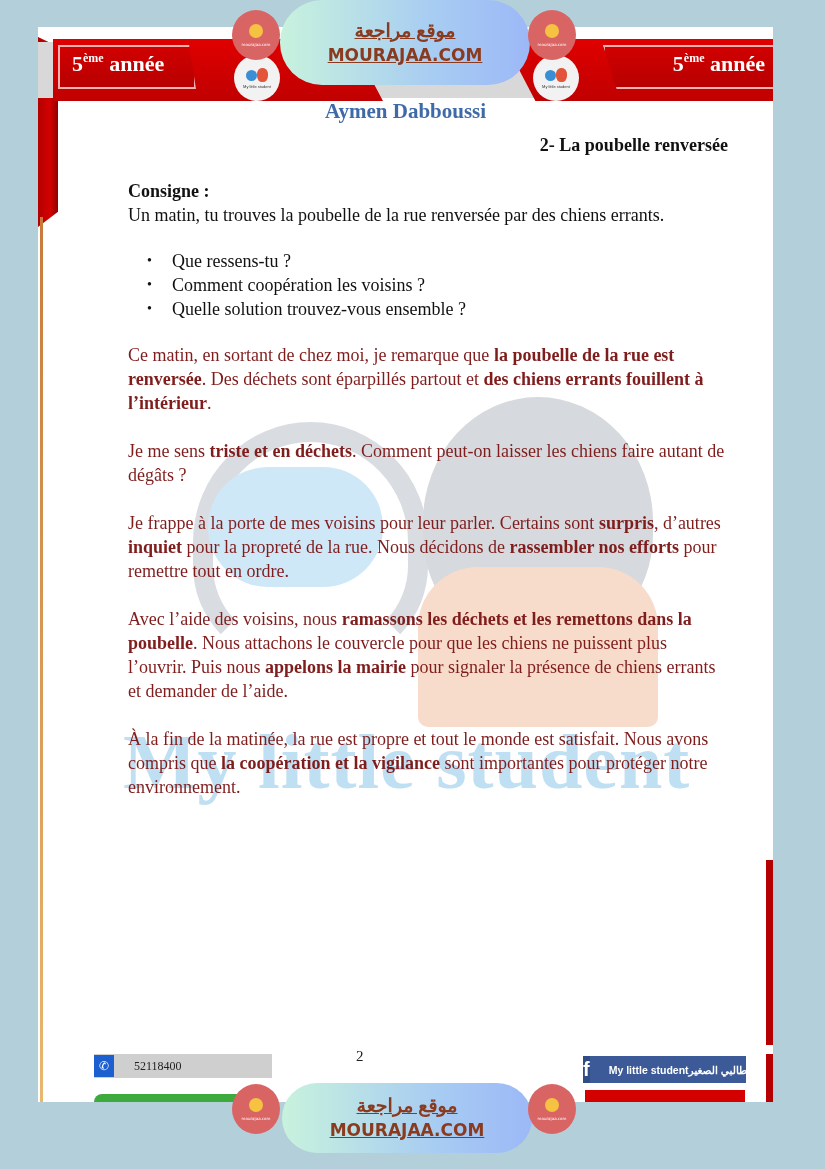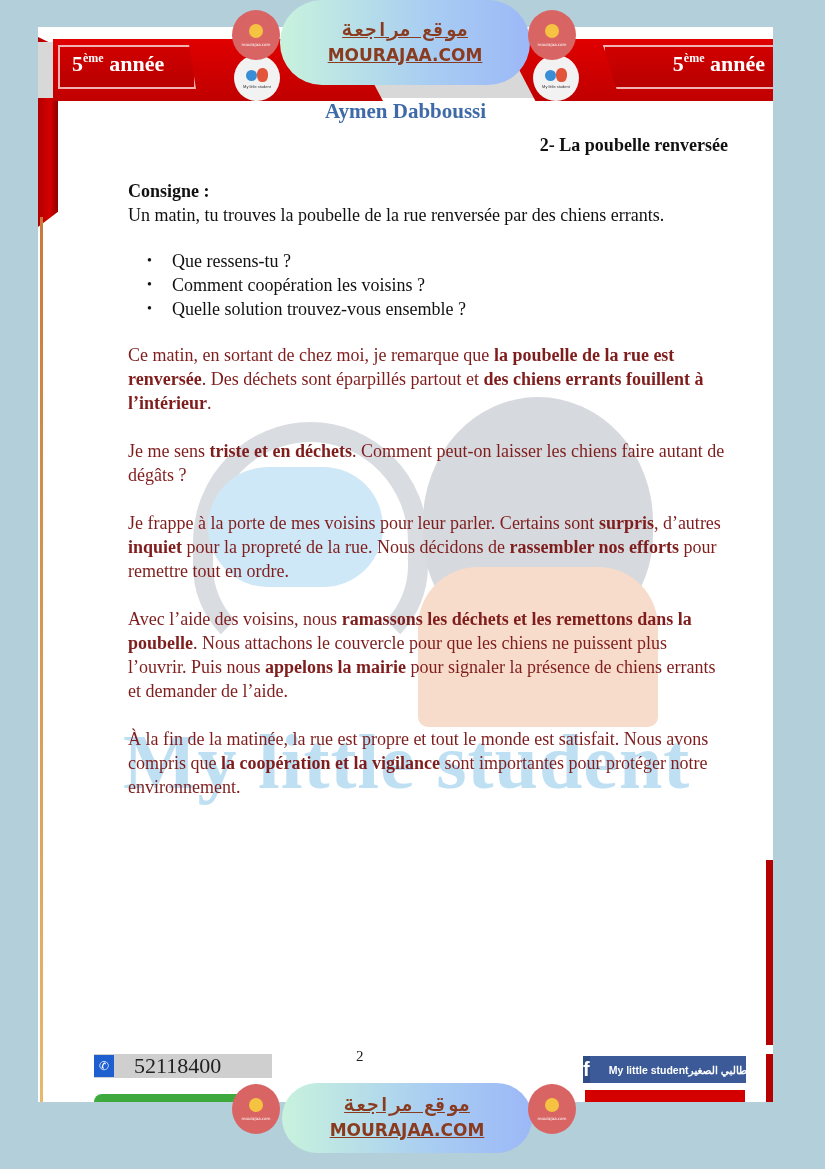--- a/index.html
+++ b/index.html
@@ -132,21 +132,21 @@
   }
   .phone-box {
     position: absolute; left: 56px; top: 1027px; width: 178px; height: 24px;
     background: #cfcfcf; display: flex; align-items: center;
   }
   .phone-icon {
     width: 20px; height: 22px; background: #1e5fd0; color: #fff;
     display: flex; align-items: center; justify-content: center; font-size: 12px;
     margin-right: 20px;
   }
-  .phone-number { font-size: 22px; color: #222; }
+  .phone-number { font-size: 12px; color: #222; }
   .wa-box {
     position: absolute; left: 56px; top: 1067px; width: 170px; height: 20px;
     background: #3eaa3e; border-radius: 8px;
   }
   .fb-box {
     position: absolute; left: 545px; top: 1029px; width: 163px; height: 27px;
     background: #3b5a97; display: flex; align-items: center;
   }
   .fb-icon {
     width: 30px; height: 27px; background: #2f4c86; color: #fff; font-weight: bold;
@@ -162,21 +162,21 @@
     background: #d40000;
   }
   
   .stamp {
     position: absolute; width: 250px; height: 85px;
     border-radius: 42px;
     background: linear-gradient(90deg, #c8f2dd, #a8cdf2 60%, #9cb8f7);
     display: flex; flex-direction: column; align-items: center; justify-content: center;
   }
   .stamp-ar {
-    font-family: Liberation Mono, monospace; font-weight: bold;
+    font-family: Liberation Serif, serif; font-weight: bold;
     color: #8a3a1e; font-size: 19px; text-decoration: underline; line-height: 24px;
     direction: rtl;
   }
   .stamp-en {
     font-family: "DejaVu Sans", sans-serif; font-weight: bold;
     color: #8a3a1e; font-size: 17px; text-decoration: underline; line-height: 24px;
   }
   .badge {
     position: absolute; width: 48px; height: 50px; border-radius: 50%;
     background: #d96464;

